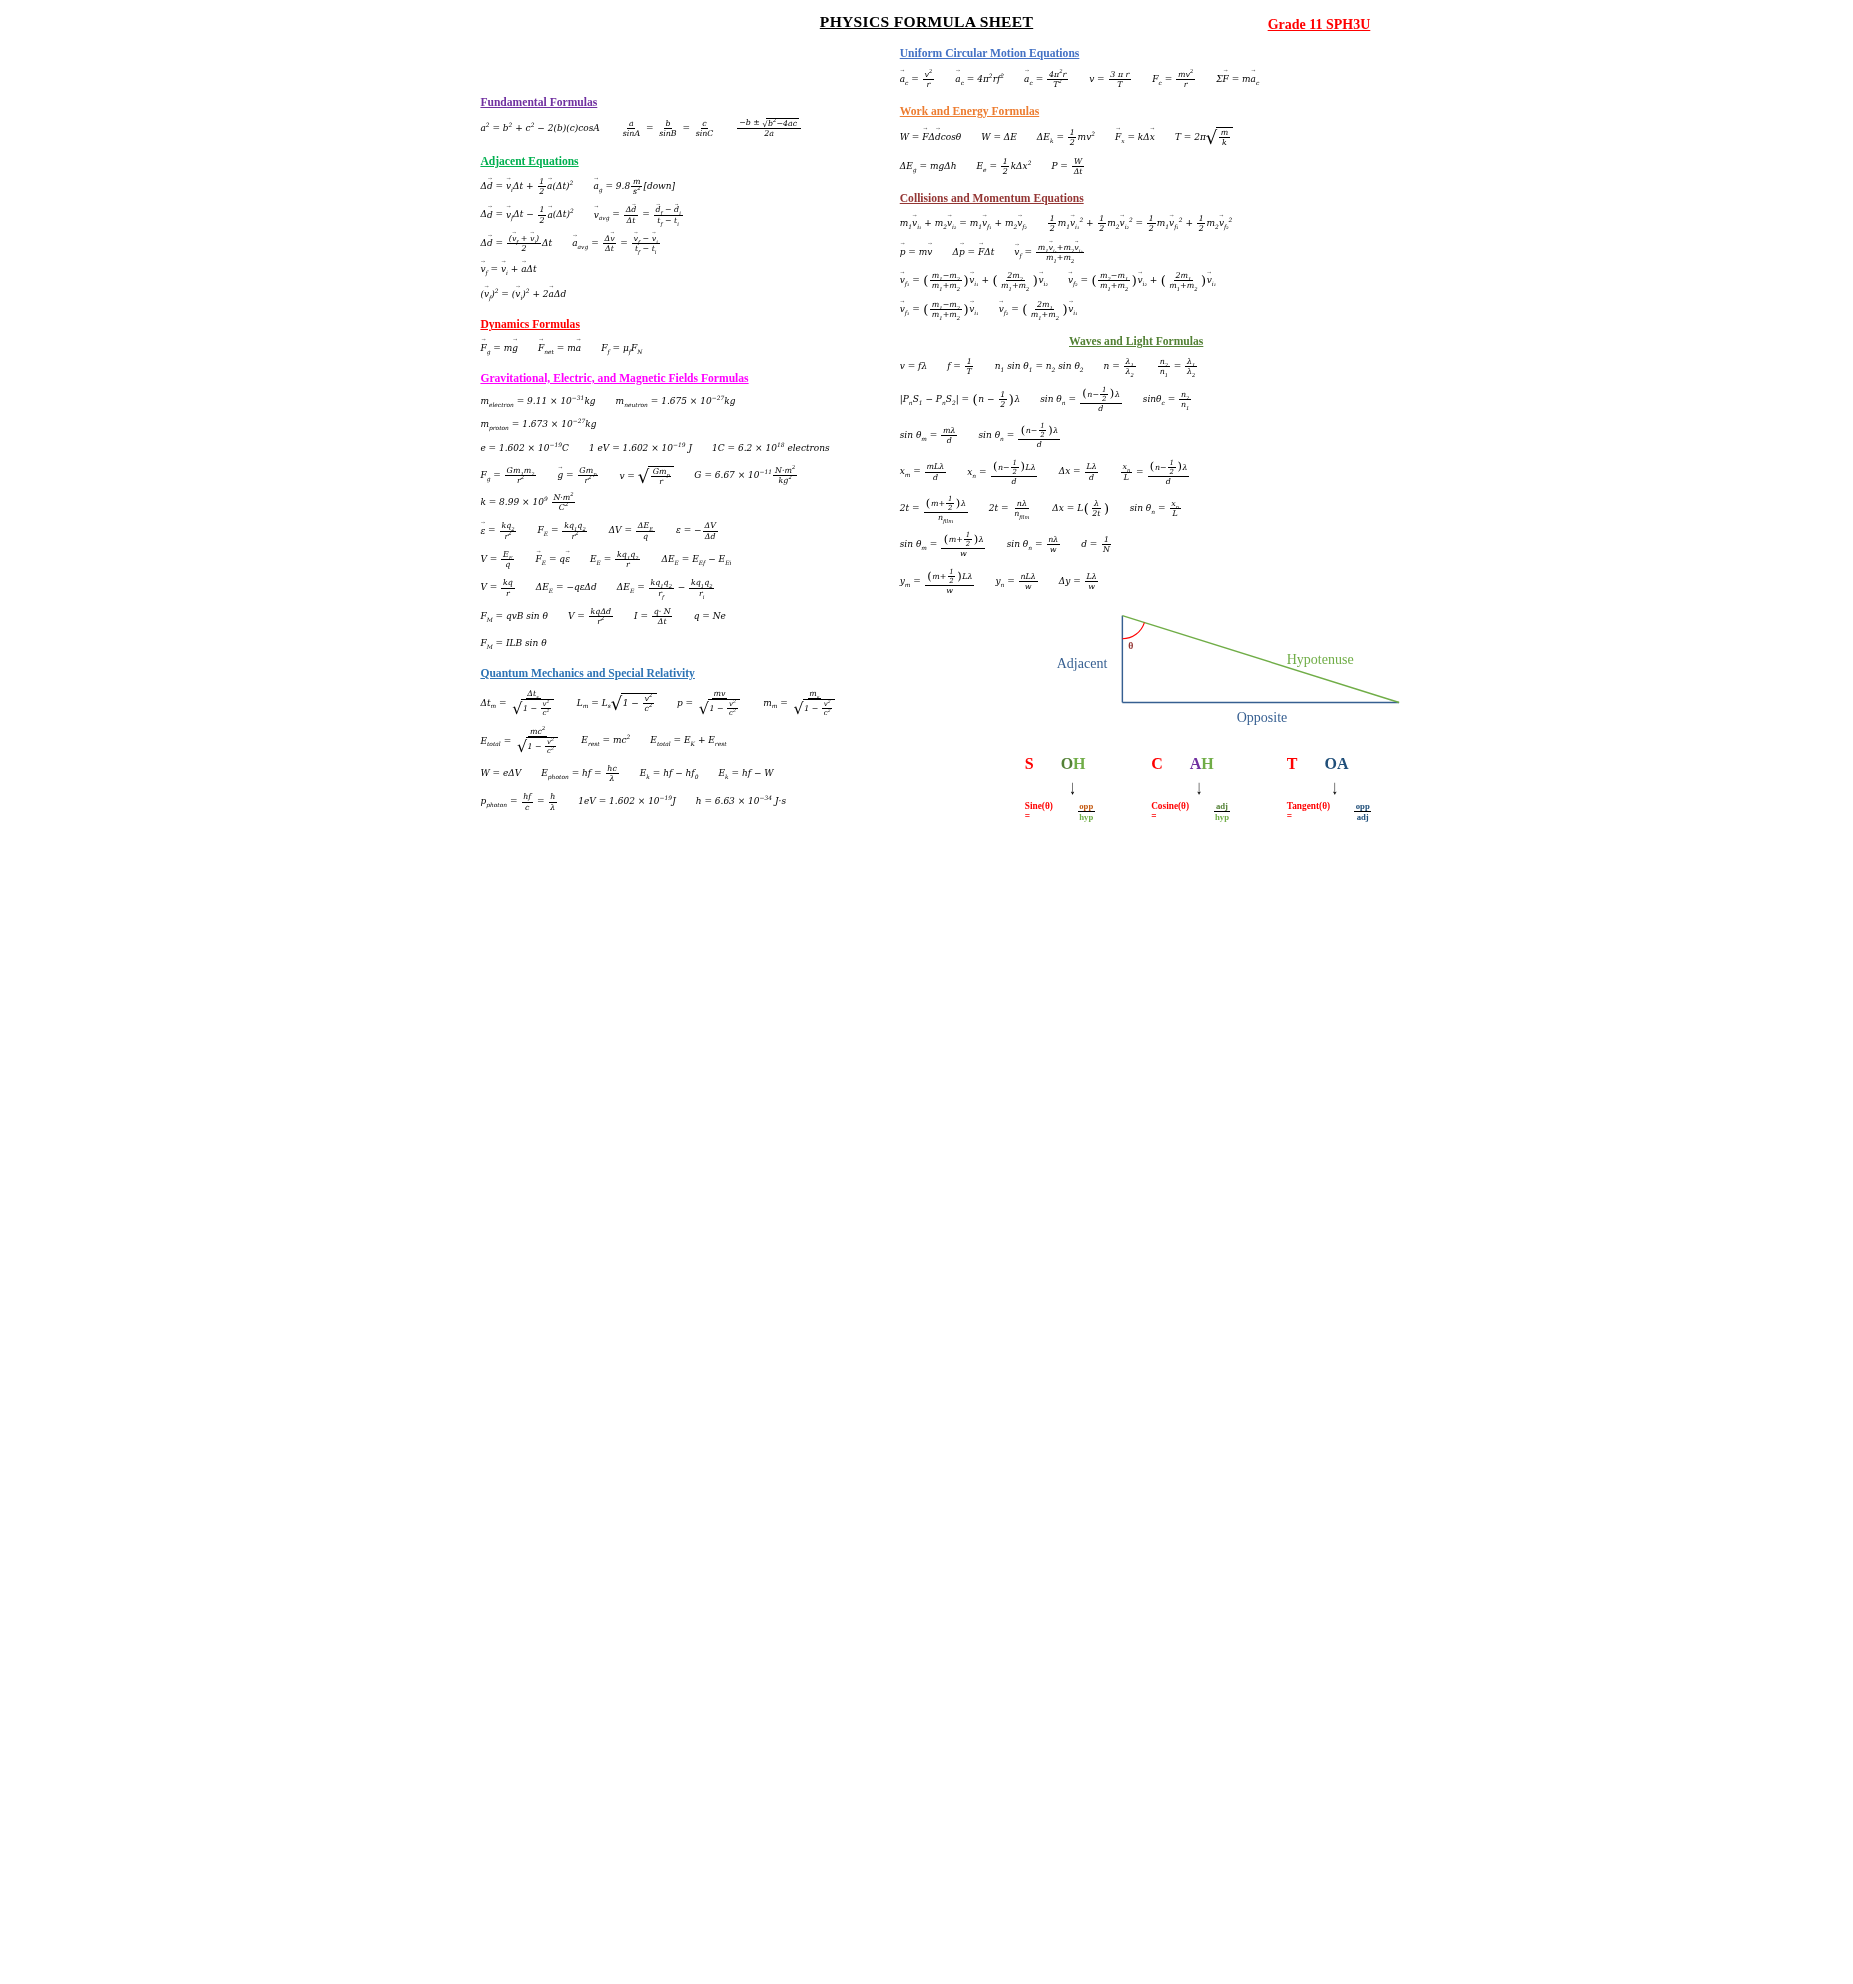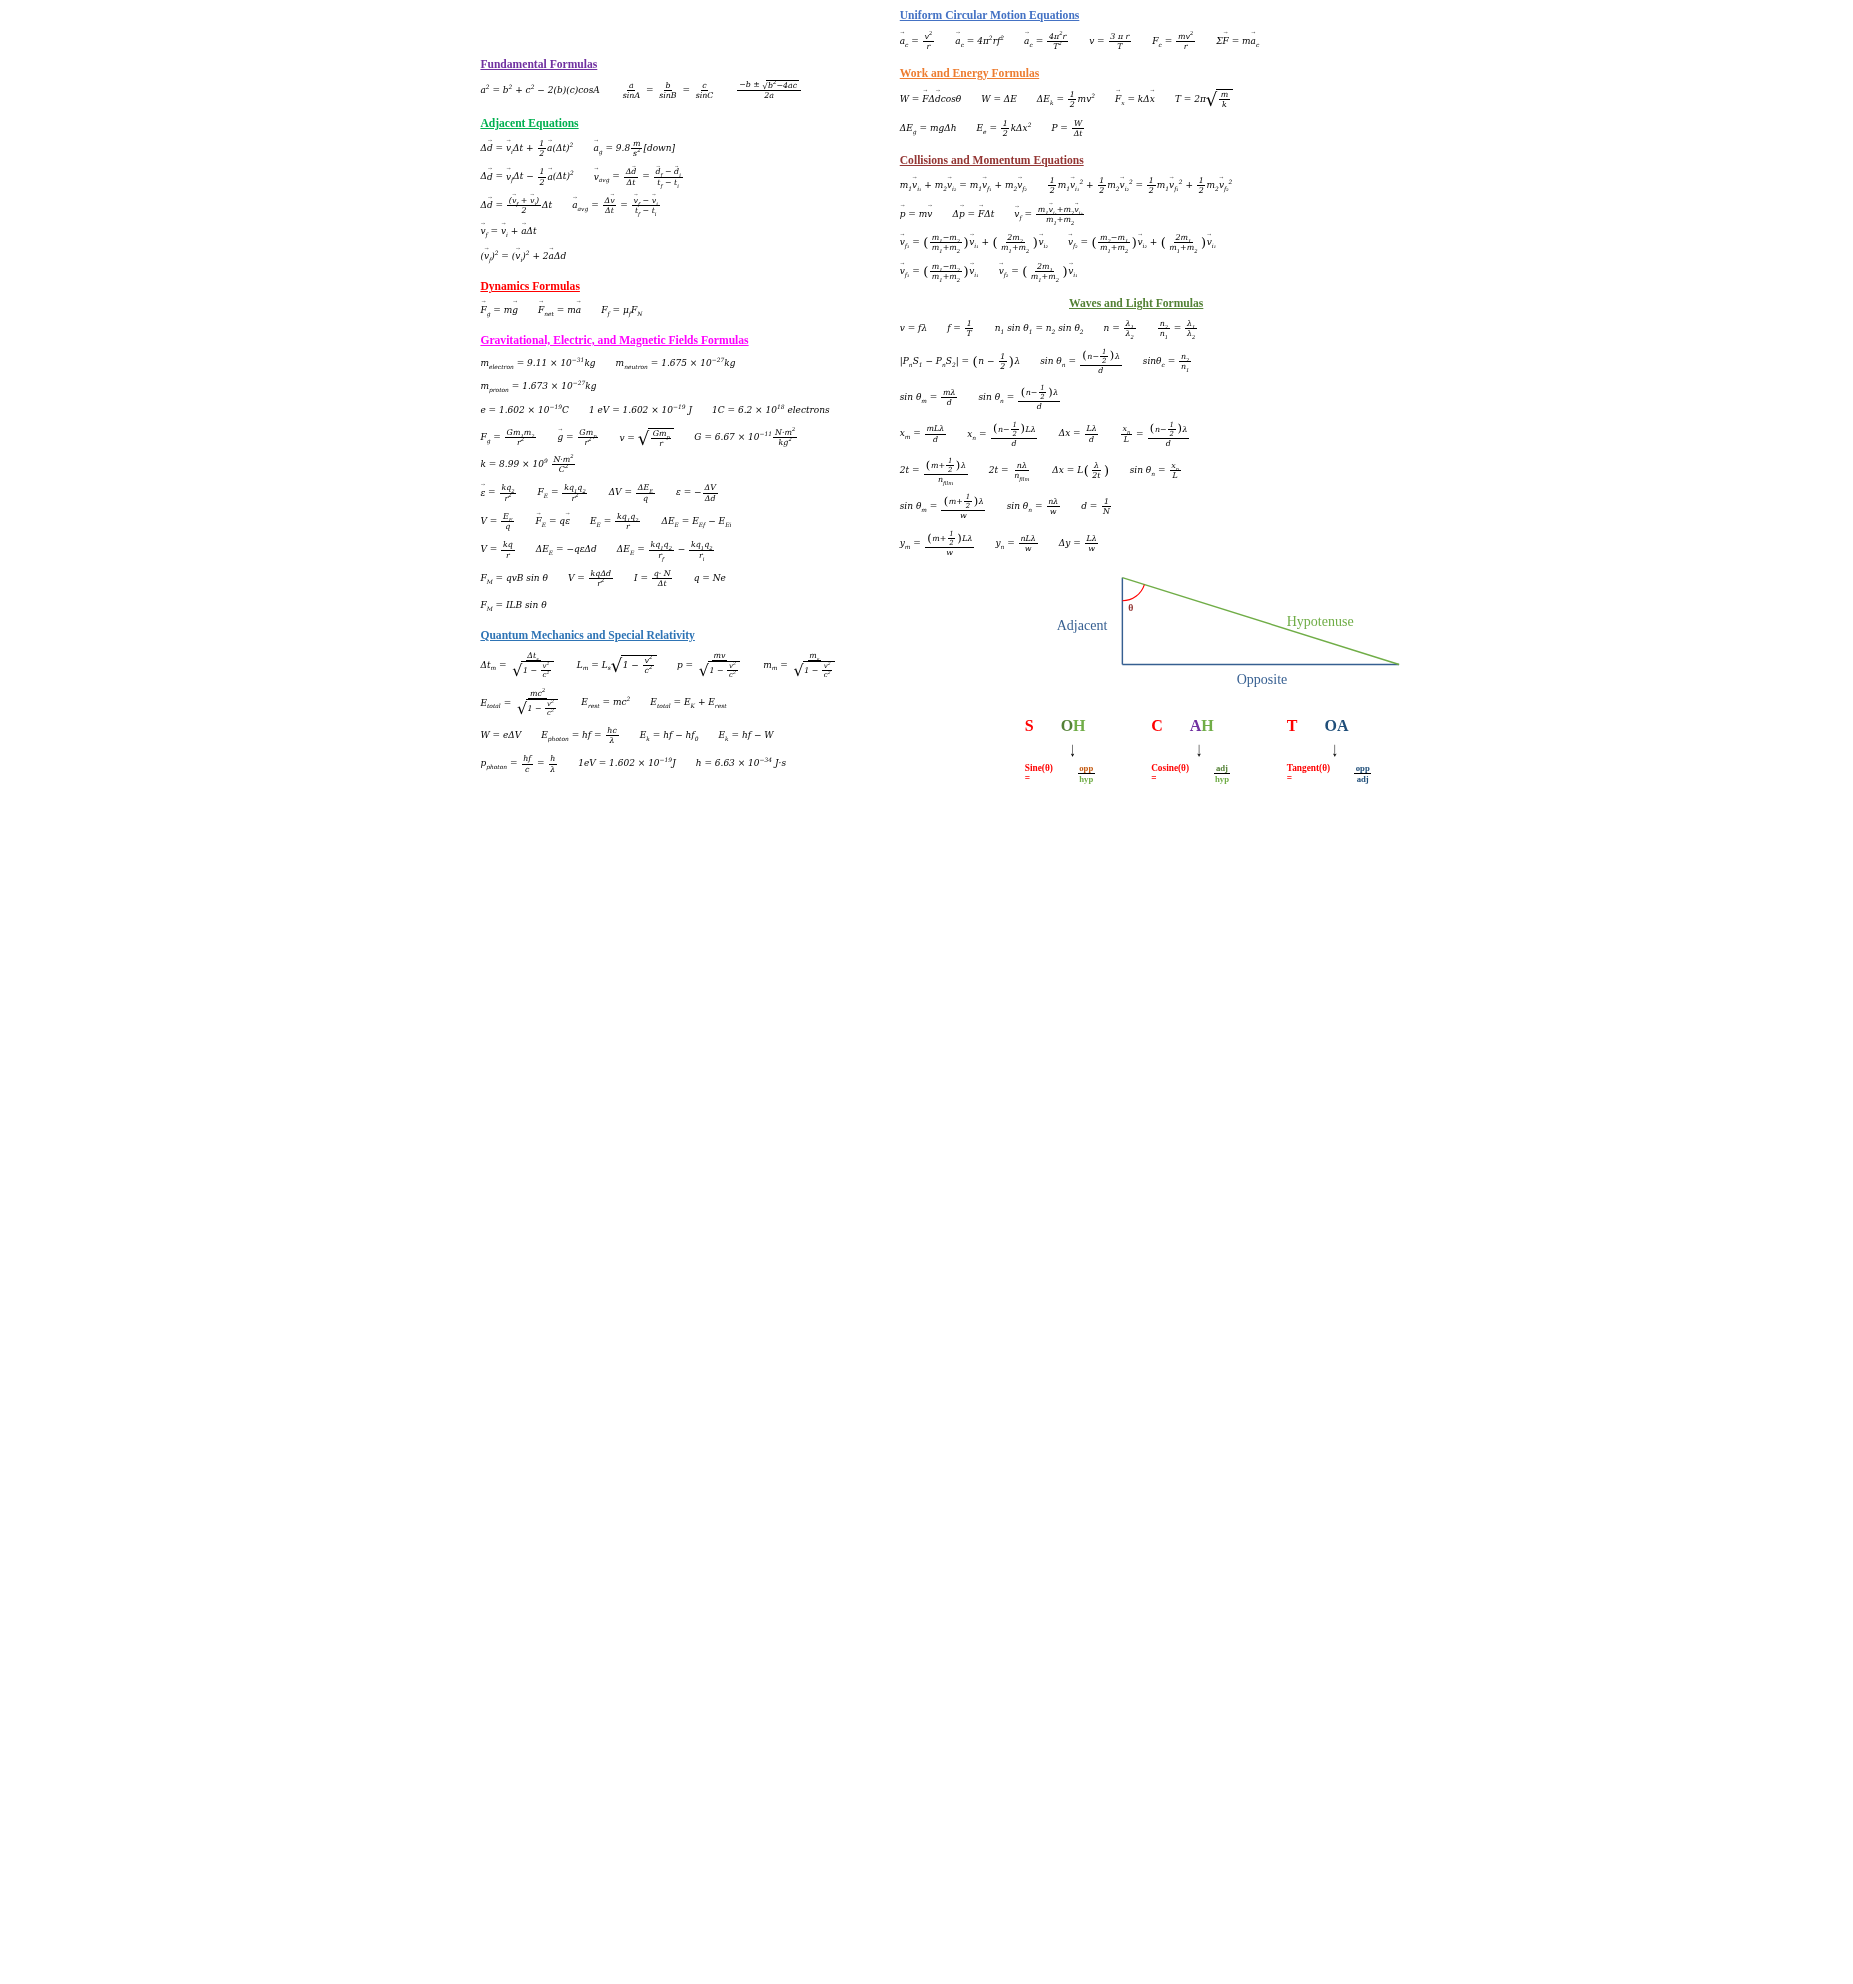--- a/index.html
+++ b/index.html
@@ -48,20 +48,24 @@
   .mn-arrow{margin:2.3px 0 2.3px 42px;width:11.6px;text-align:center;}
   .mn-arrow::after{content:"\2193";display:inline-block;font-size:12.7px;transform:scaleY(1.6);transform-origin:top;}
   .mn-ratio{display:flex;align-items:center;column-gap:4.6px;font-size:9.3px;font-weight:bold;margin-top:8px;gap:20px;}
   .mn-ratio .f{font-style:normal;font-size:8.7px;}
 </style>
 </head>
 <body>
 
 <div class="page">
 
+  <header class="header">
+    <div class="title">PHYSICS FORMULA SHEET</div>
+    <div class="grade" style="color: rgb(255, 0, 0);">Grade 11 SPH3U</div>
+  </header>
 
   <div class="columns">
 
     <div class="col-left">
 
       <section>
         <h2 style="color: rgb(112, 48, 160);">Fundamental Formulas</h2>
         <div class="rows">
             <div class="frow">
               <span class="formula">a<sup>2</sup> = b<sup>2</sup> + c<sup>2</sup> − 2(b)(c)cosA</span>

